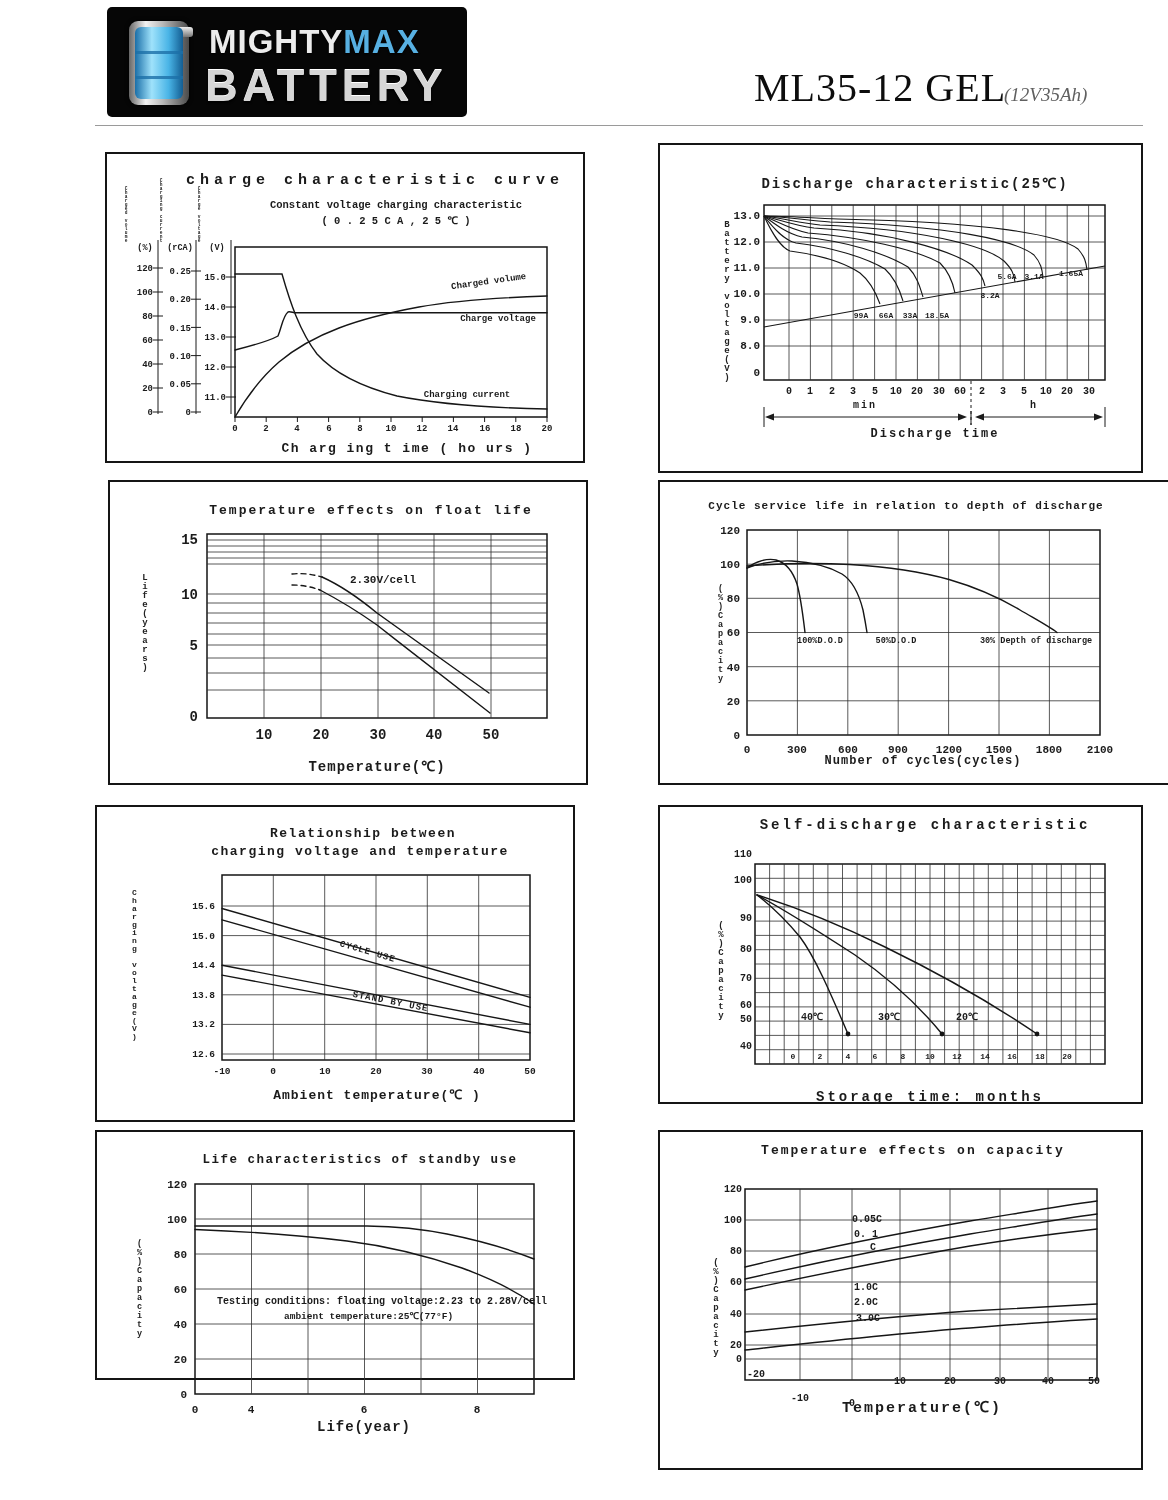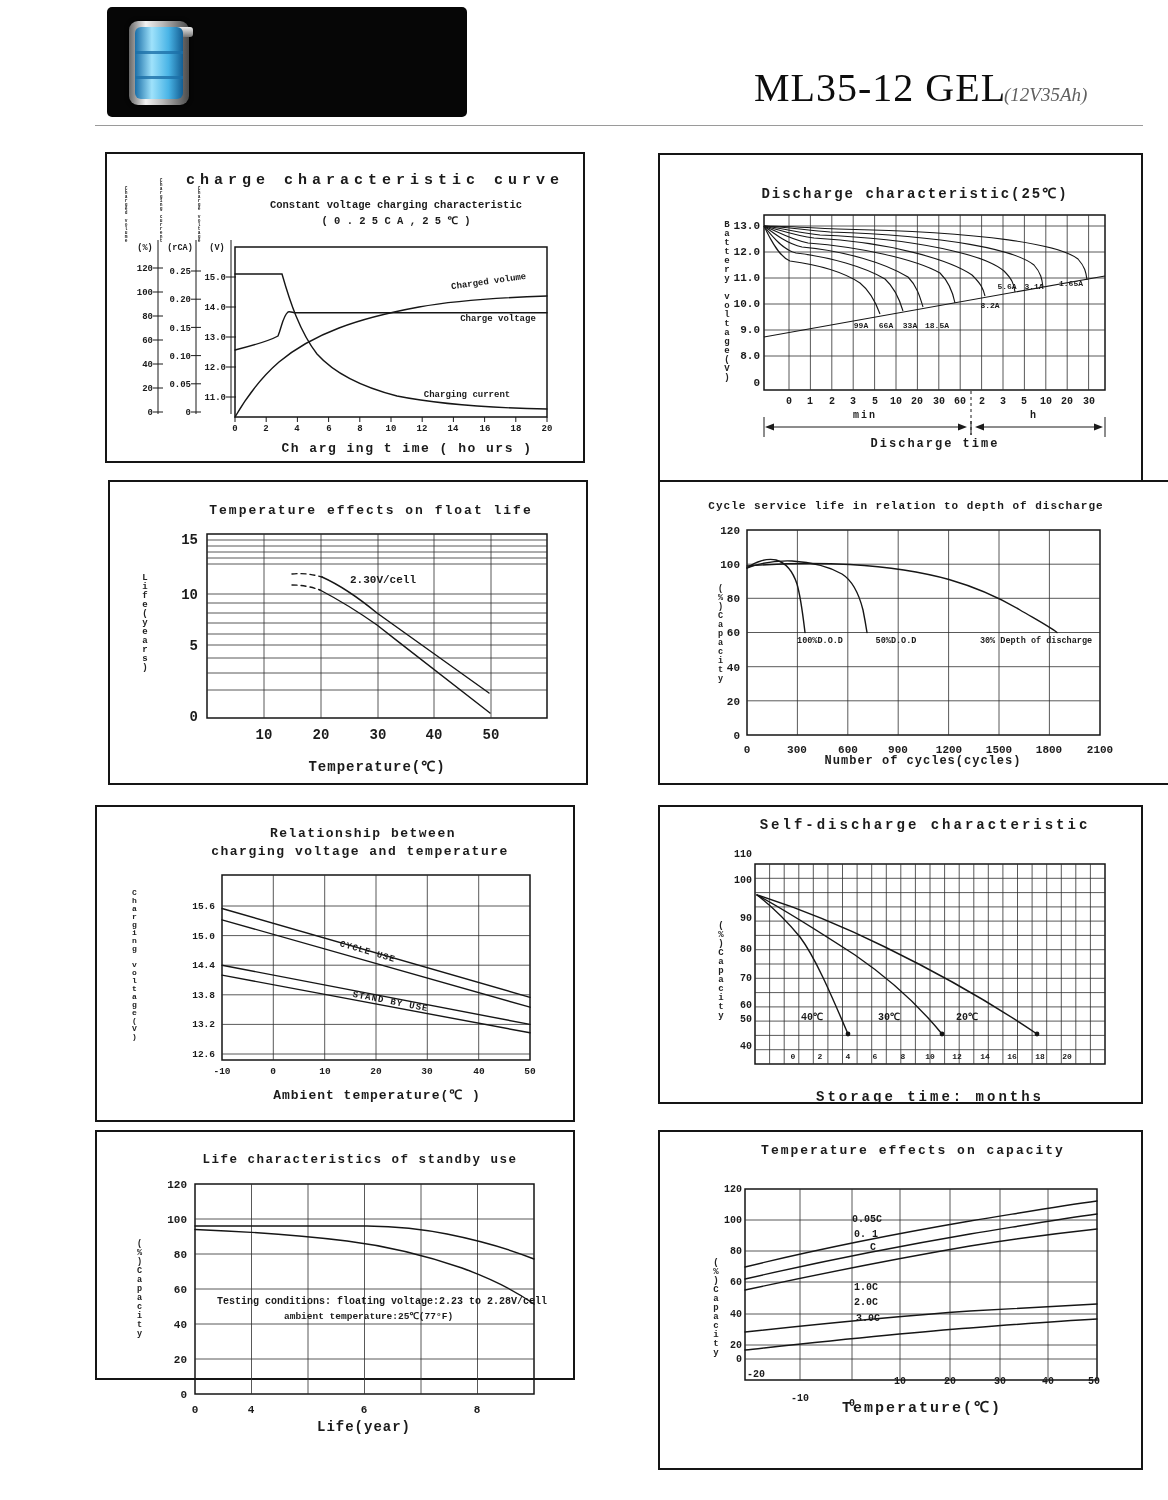--- a/index.html
+++ b/index.html
@@ -28,20 +28,22 @@
 </head>
 <body>
 
 <div class="logo">
   <div class="batt">
     <div class="batt-cap"></div>
     <div class="batt-in"></div>
     <div class="batt-seg" style="top:30px"></div>
     <div class="batt-seg" style="top:55px"></div>
   </div>
+  <div class="brand1"><span>MIGHTY</span><span class="max">MAX</span></div>
+  <div class="brand2">BATTERY</div>
 </div>
 <div class="model">ML35-12 GEL</div>
 <div class="spec">(12V35Ah)</div>
 <div class="hrule"></div>
 
 <div class="panel" style="left:105px;top:152px;width:480px;height:311px">
 <svg width="476" height="311" viewBox="0 0 476 311">
   <text x="268" y="30" font-size="15" letter-spacing="5" text-anchor="middle">charge characteristic curve</text>
   <text x="289" y="54" font-size="10.5" text-anchor="middle">Constant voltage charging characteristic</text>
   <text x="289" y="70" font-size="10.5" text-anchor="middle">( 0 . 2 5 C A , 2 5 ℃ )</text>
@@ -95,21 +97,21 @@
   <path class="cv" d="M128 263C143 237 157 221 172 208C190 193 211 182 232 174C258 164 285 158 312 153C345 147 380 144 440 142"></path>
   <text x="382" y="130" font-size="9" text-anchor="middle" transform="rotate(-8 382 130)">Charged volume</text>
   <text x="391" y="167" font-size="9" text-anchor="middle">Charge voltage</text>
   <text x="360" y="243" font-size="9" text-anchor="middle">Charging current</text>
 </svg>
 </div>
 <div class="vlabel" style="left:123px;top:190px;height:52px;font-size:4.5px">Charged volume</div>
 <div class="vlabel" style="left:158px;top:190px;height:52px;font-size:4.5px">Charging current</div>
 <div class="vlabel" style="left:196px;top:190px;height:52px;font-size:4.5px">Charge voltage</div>
 
-<div class="panel" style="left:658px;top:153px;width:485px;height:330px">
+<div class="panel" style="left:658px;top:143px;width:485px;height:330px">
 <svg width="481" height="310" viewBox="0 0 481 310">
   <text x="255" y="43" font-size="14" letter-spacing="2" text-anchor="middle">Discharge characteristic(25℃)</text>
   <rect x="104" y="60" width="341" height="175" class="bx"></rect>
   <path class="gr" d="M104 71H445M104 97H445M104 123H445M104 149H445M104 175H445M104 201H445"></path>
   <path class="gr" d="M129 60V235M150.4 60V235M171.8 60V235M193.2 60V235M214.6 60V235M236 60V235M257.4 60V235M278.8 60V235M300.2 60V235M321.6 60V235M343 60V235M364.4 60V235M385.8 60V235M407.2 60V235M428.6 60V235"></path>
   <g font-size="11" text-anchor="end">
     <text x="100" y="74">13.0</text>
     <text x="100" y="100">12.0</text>
     <text x="100" y="126">11.0</text>
     <text x="100" y="152">10.0</text>

